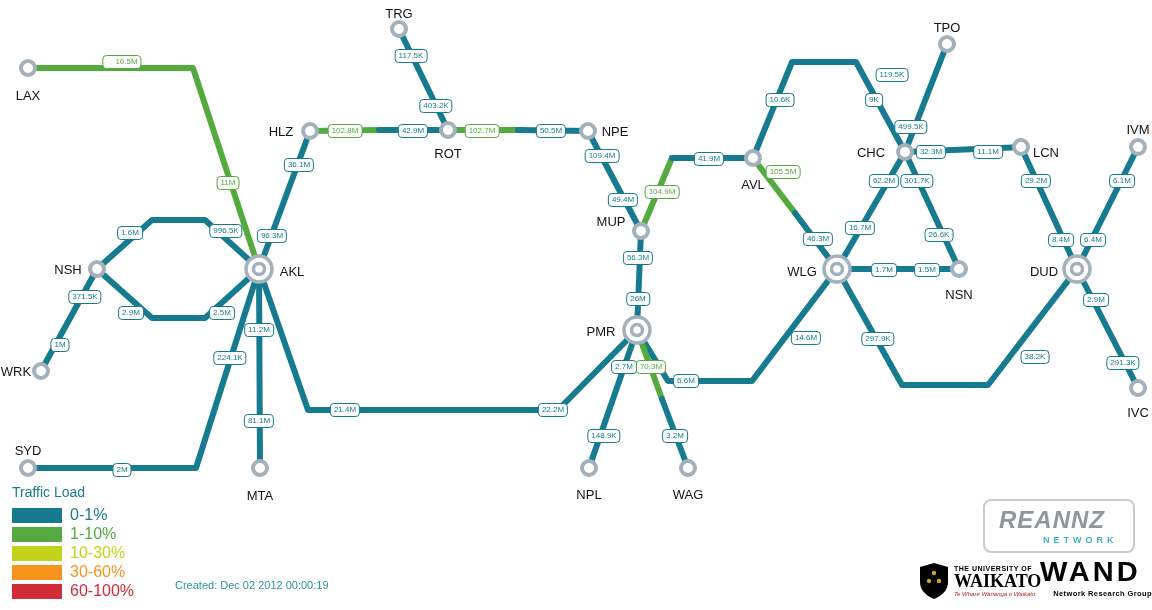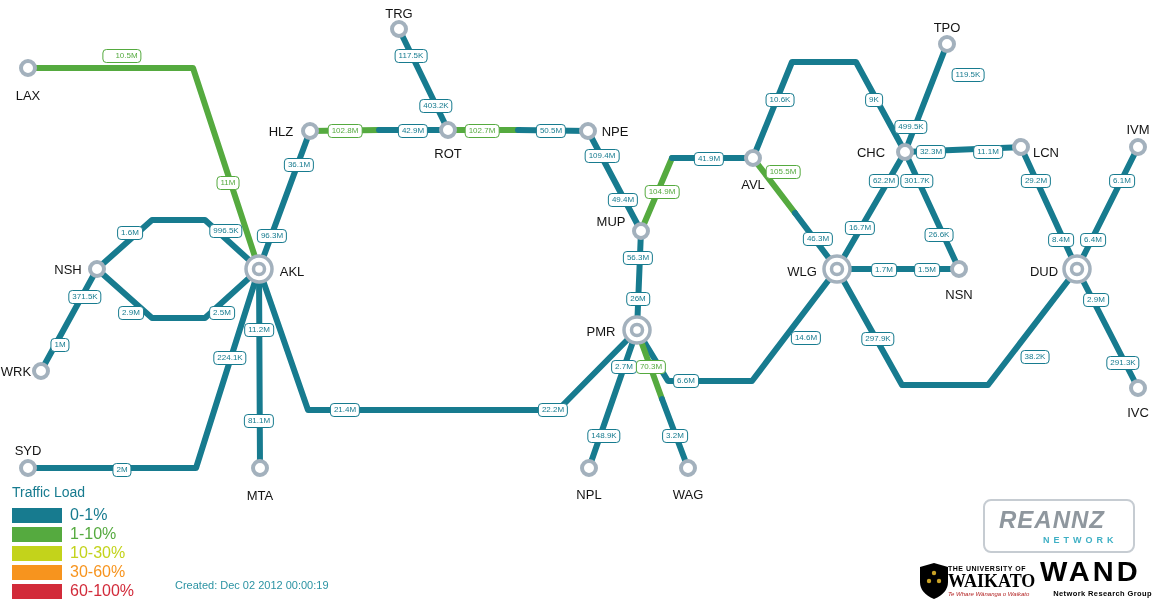--- a/index.html
+++ b/index.html
@@ -23,21 +23,21 @@
   .legend-label{font-size:16px;}
   .created{position:absolute;left:175px;top:579px;font-size:11px;color:#2b93a3;z-index:5;}
   .reannz{
     position:absolute;left:983px;top:499px;width:152px;height:54px;
     border:2px solid #c6ccd2;border-radius:8px;background:#fff;
     display:flex;flex-direction:column;justify-content:center;
     padding-left:14px;box-sizing:border-box;z-index:5;
   }
   .reannz-name{font-size:24px;font-weight:bold;font-style:italic;color:#8f979e;letter-spacing:1px;line-height:1;}
   .reannz-net{font-size:9px;font-weight:bold;color:#3fb0c5;letter-spacing:4px;margin-left:44px;margin-top:3px;}
-  .waikato{position:absolute;left:920px;top:563px;display:flex;align-items:center;gap:0;z-index:5;}
+  .waikato{position:absolute;left:920px;top:563px;display:flex;align-items:center;gap:6px;z-index:5;}
   .wk-text{display:flex;flex-direction:column;}
   .wk1{font-size:7px;font-weight:bold;letter-spacing:0.5px;color:#000;}
   .wk2{font-family:"Liberation Serif",serif;font-size:18px;font-weight:bold;color:#000;line-height:1.05;}
   .wk3{font-size:6px;color:#b22222;font-style:italic;}
   .wand{position:absolute;left:1040px;top:558px;width:112px;z-index:5;}
   .wand-name{font-size:29px;font-weight:800;color:#000;letter-spacing:3px;line-height:1;transform:scaleY(0.95);transform-origin:top left;}
   .wand-sub{font-size:7.5px;font-weight:bold;color:#000;margin-top:2px;text-align:right;letter-spacing:0.4px;}
 </style>
 </head>
 <body>
@@ -201,21 +201,21 @@
       </g>
       <g>
         <circle cx="1077" cy="269" r="13" fill="#fff" stroke="#a3b1bd" stroke-width="3.5"></circle>
         <circle cx="1077" cy="269" r="5.5" fill="#fff" stroke="#a3b1bd" stroke-width="3.5"></circle>
       </g>
       <g>
         <circle cx="1138" cy="388" r="7" fill="#fff" stroke="#a3b1bd" stroke-width="4"></circle>
       </g>
     </svg>
   <div id="overlay">
-      <div class="traffic-label" style="left: 122px; top: 56px; color: rgb(85, 170, 63); padding-left: 12px;">10.5M</div>
+      <div class="traffic-label" style="left: 122px; top: 62px; color: rgb(85, 170, 63); padding-left: 12px;">10.5M</div>
       <div class="traffic-label" style="left: 228px; top: 183px; color: rgb(85, 170, 63);">11M</div>
       <div class="traffic-label" style="left: 122px; top: 470px; color: rgb(23, 123, 143);">2M</div>
       <div class="traffic-label" style="left: 230px; top: 358px; color: rgb(23, 123, 143);">224.1K</div>
       <div class="traffic-label" style="left: 259px; top: 330px; color: rgb(23, 123, 143);">11.2M</div>
       <div class="traffic-label" style="left: 259px; top: 421px; color: rgb(23, 123, 143);">81.1M</div>
       <div class="traffic-label" style="left: 130px; top: 233px; color: rgb(23, 123, 143);">1.6M</div>
       <div class="traffic-label" style="left: 226px; top: 231px; color: rgb(23, 123, 143);">996.5K</div>
       <div class="traffic-label" style="left: 131px; top: 313px; color: rgb(23, 123, 143);">2.9M</div>
       <div class="traffic-label" style="left: 222px; top: 313px; color: rgb(23, 123, 143);">2.5M</div>
       <div class="traffic-label" style="left: 85px; top: 297px; color: rgb(23, 123, 143);">371.5K</div>
@@ -231,21 +231,21 @@
       <div class="traffic-label" style="left: 602px; top: 156px; color: rgb(23, 123, 143);">109.4M</div>
       <div class="traffic-label" style="left: 623px; top: 200px; color: rgb(23, 123, 143);">49.4M</div>
       <div class="traffic-label" style="left: 662px; top: 192px; color: rgb(85, 170, 63);">104.9M</div>
       <div class="traffic-label" style="left: 709px; top: 159px; color: rgb(23, 123, 143);">41.9M</div>
       <div class="traffic-label" style="left: 638px; top: 258px; color: rgb(23, 123, 143);">56.3M</div>
       <div class="traffic-label" style="left: 638px; top: 299px; color: rgb(23, 123, 143);">26M</div>
       <div class="traffic-label" style="left: 783px; top: 172px; color: rgb(85, 170, 63);">105.5M</div>
       <div class="traffic-label" style="left: 818px; top: 239px; color: rgb(23, 123, 143);">46.3M</div>
       <div class="traffic-label" style="left: 780px; top: 100px; color: rgb(23, 123, 143);">10.6K</div>
       <div class="traffic-label" style="left: 874px; top: 100px; color: rgb(23, 123, 143);">9K</div>
-      <div class="traffic-label" style="left: 968px; top: 75px; color: rgb(23, 123, 143);">119.5K</div>
+      <div class="traffic-label" style="left: 892px; top: 75px; color: rgb(23, 123, 143);">119.5K</div>
       <div class="traffic-label" style="left: 911px; top: 127px; color: rgb(23, 123, 143);">499.5K</div>
       <div class="traffic-label" style="left: 931px; top: 152px; color: rgb(23, 123, 143);">32.3M</div>
       <div class="traffic-label" style="left: 988px; top: 152px; color: rgb(23, 123, 143);">11.1M</div>
       <div class="traffic-label" style="left: 860px; top: 228px; color: rgb(23, 123, 143);">16.7M</div>
       <div class="traffic-label" style="left: 884px; top: 181px; color: rgb(23, 123, 143);">62.2M</div>
       <div class="traffic-label" style="left: 917px; top: 181px; color: rgb(23, 123, 143);">301.7K</div>
       <div class="traffic-label" style="left: 939px; top: 235px; color: rgb(23, 123, 143);">26.6K</div>
       <div class="traffic-label" style="left: 884px; top: 270px; color: rgb(23, 123, 143);">1.7M</div>
       <div class="traffic-label" style="left: 927px; top: 270px; color: rgb(23, 123, 143);">1.5M</div>
       <div class="traffic-label" style="left: 686px; top: 381px; color: rgb(23, 123, 143);">6.6M</div>

